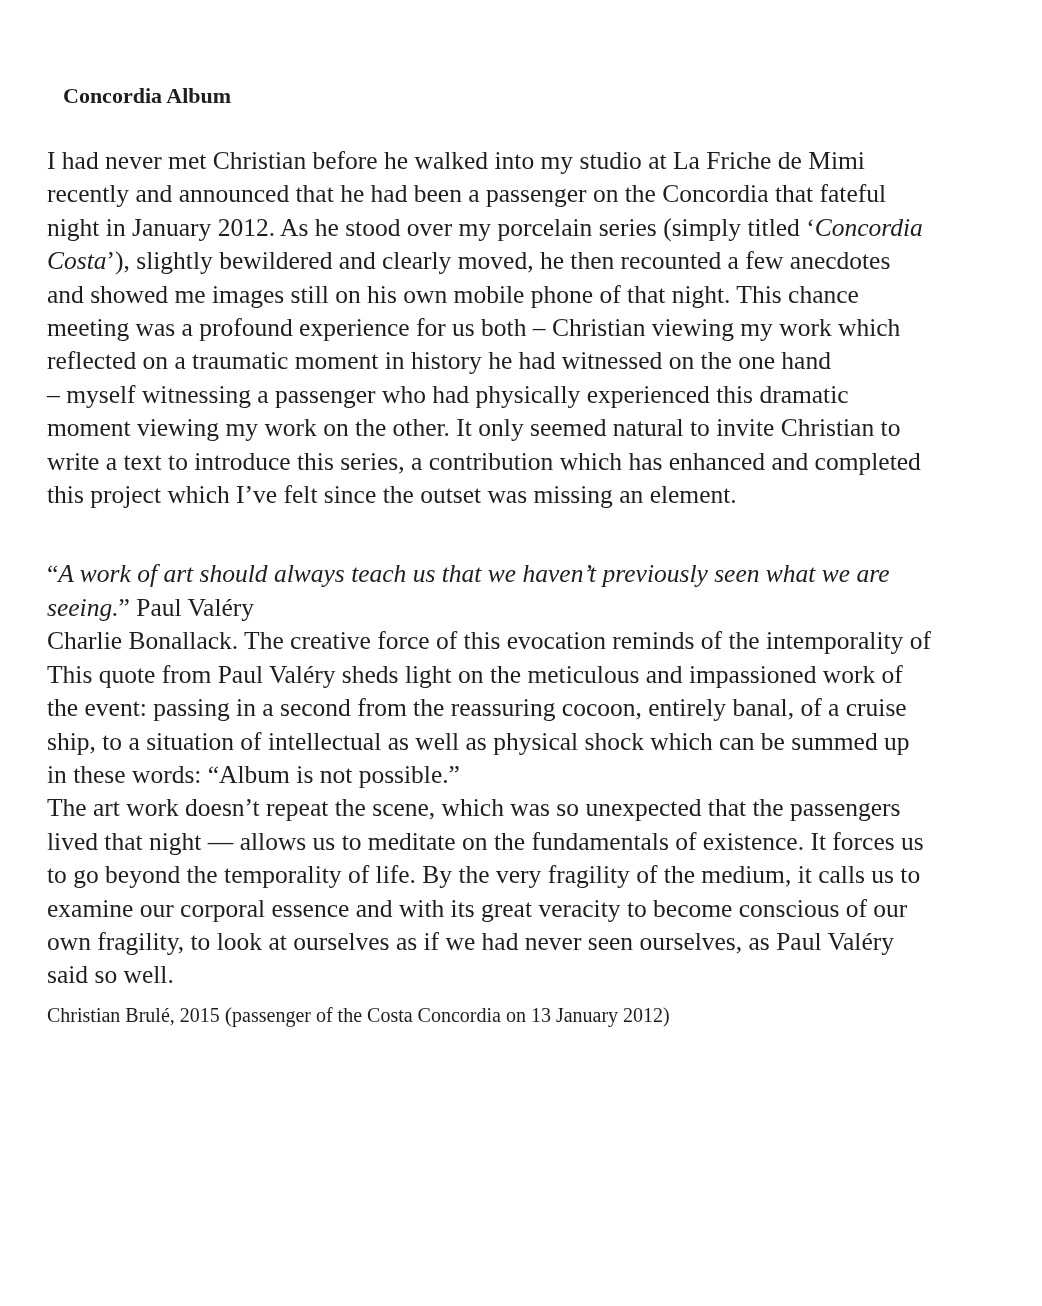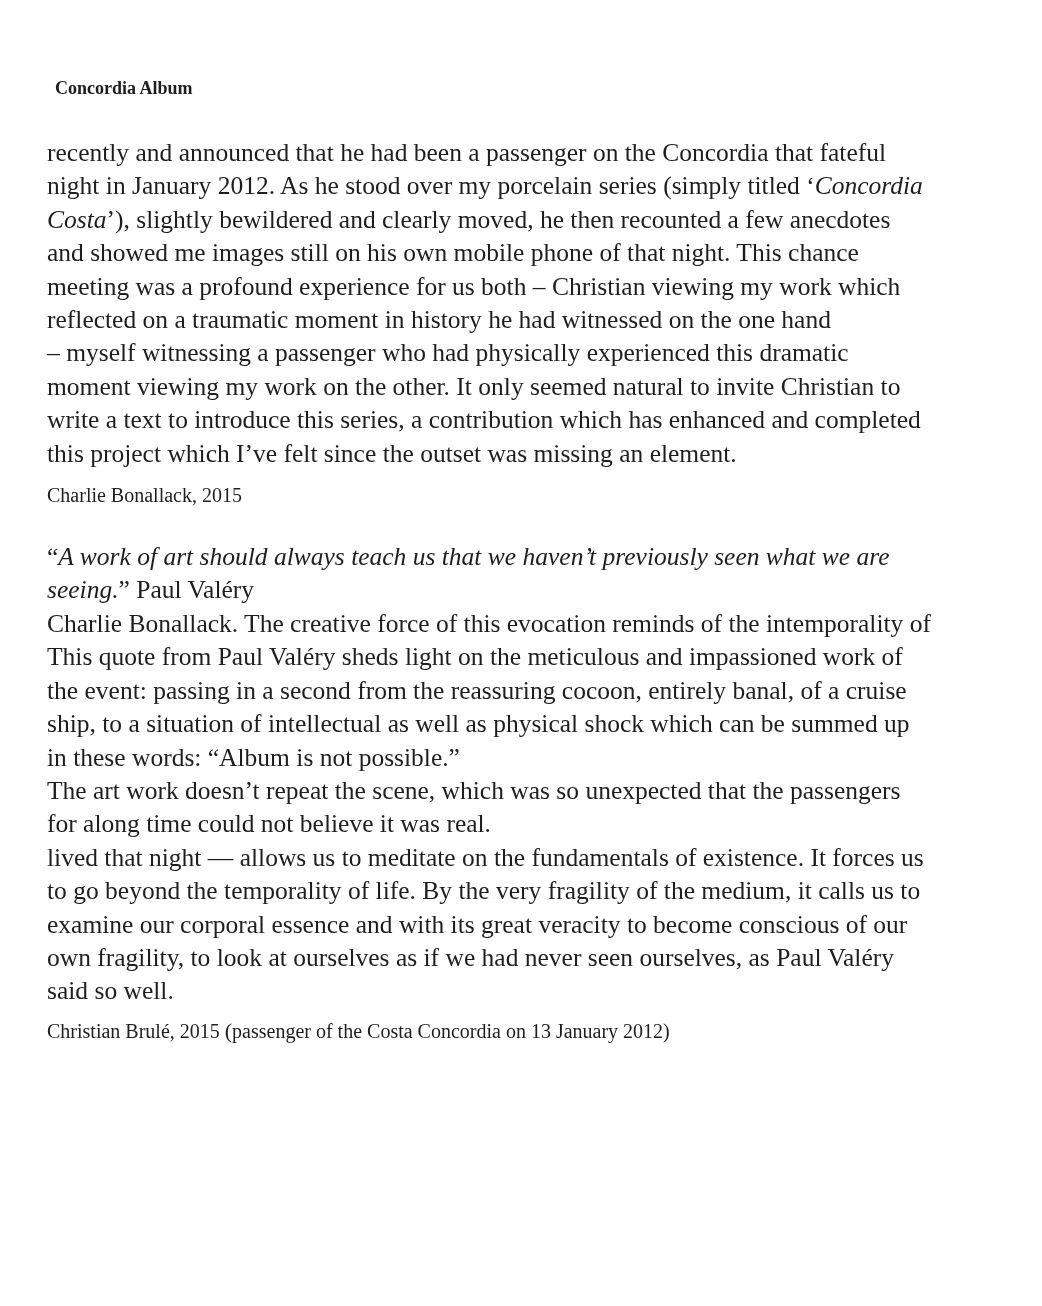--- a/index.html
+++ b/index.html
@@ -1,63 +1,62 @@
 <!DOCTYPE html>
 <html><head>
 <meta charset="utf-8">
 <style>
   html, body { margin: 0; padding: 0; background: #ffffff; }
   body { width: 1042px; height: 1306px; position: relative; overflow: hidden;
          font-family: "Liberation Serif", "DejaVu Serif", serif; color: #1e1e1e; }
   .page { position: absolute; left: 47px; top: 66px; width: 980px; }
-  .title { font-weight: bold; font-size: 18px; line-height: 28px; margin: 8px; }
+  .title { font-weight: bold; font-size: 22px; line-height: 28px; margin: 16px; }
   .para { font-size: 25.5px; line-height: 33.4px; margin: 0; white-space: nowrap; }
   .para .line { display: block; }
   .p1 { margin-top: 34px; }
   .sig { font-size: 20px; line-height: 26px; margin: 0; }
   .sig1 { margin-top: 12px; }
-  .quote { margin-top: 32px; }
+  .quote { margin-top: 46px; }
   .sig2 { margin-top: 10px; }
   .sig2 .paren { font-size: 22px; }
   em { font-style: italic; }
 </style>
 </head>
 <body>
 
 <div class="page">
   <h1 class="title">Concordia Album</h1>
 
   <p class="para p1">
+    <span class="line">I had never met Christian before he walked into my studio at La Friche de Mimi</span>
     <span class="line">recently and announced that he had been a passenger on the Concordia that fateful</span>
     <span class="line"><span>night in January 2012. As he stood over my porcelain series (simply titled ‘</span><em>Concordia</em></span>
     <span class="line"><em>Costa</em><span>’), slightly bewildered and clearly moved, he then recounted a few anecdotes</span></span>
     <span class="line">and showed me images still on his own mobile phone of that night. This chance</span>
     <span class="line">meeting was a profound experience for us both – Christian viewing my work which</span>
     <span class="line">reflected on a traumatic moment in history he had witnessed on the one hand</span>
     <span class="line">– myself witnessing a passenger who had physically experienced this dramatic</span>
     <span class="line">moment viewing my work on the other. It only seemed natural to invite Christian to</span>
     <span class="line">write a text to introduce this series, a contribution which has enhanced and completed</span>
     <span class="line">this project which I’ve felt since the outset was missing an element.</span>
   </p>
 
-  <p class="sig sig1">Charlie Bonallack, 2015</p>
 
   <p class="para quote">
     <span class="line"><span>“</span><em>A work of art should always teach us that we haven’t previously seen what we are</em></span>
     <span class="line"><em>seeing.</em><span>”</span><span> Paul Valéry</span></span>
   </p>
 
   <p class="para">
     <span class="line">Charlie Bonallack. The creative force of this evocation reminds of the intemporality of</span>
     <span class="line">This quote from Paul Valéry sheds light on the meticulous and impassioned work of</span>
     <span class="line">the event: passing in a second from the reassuring cocoon, entirely banal, of a cruise</span>
     <span class="line">ship, to a situation of intellectual as well as physical shock which can be summed up</span>
     <span class="line">in these words: “Album is not possible.”</span>
     <span class="line">The art work doesn’t repeat the scene, which was so unexpected that the passengers</span>
-    <span class="line">for along time could not believe it was real.</span>
     <span class="line">lived that night — allows us to meditate on the fundamentals of existence. It forces us</span>
     <span class="line">to go beyond the temporality of life. By the very fragility of the medium, it calls us to</span>
     <span class="line">examine our corporal essence and with its great veracity to become conscious of our</span>
     <span class="line">own fragility, to look at ourselves as if we had never seen ourselves, as Paul Valéry</span>
     <span class="line">said so well.</span>
   </p>
 
   <p class="sig sig2"><span>Christian Brulé, 2015 </span><span class="paren">(</span><span>passenger of the Costa Concordia on 13 January 2012)</span></p>
 </div>
 

